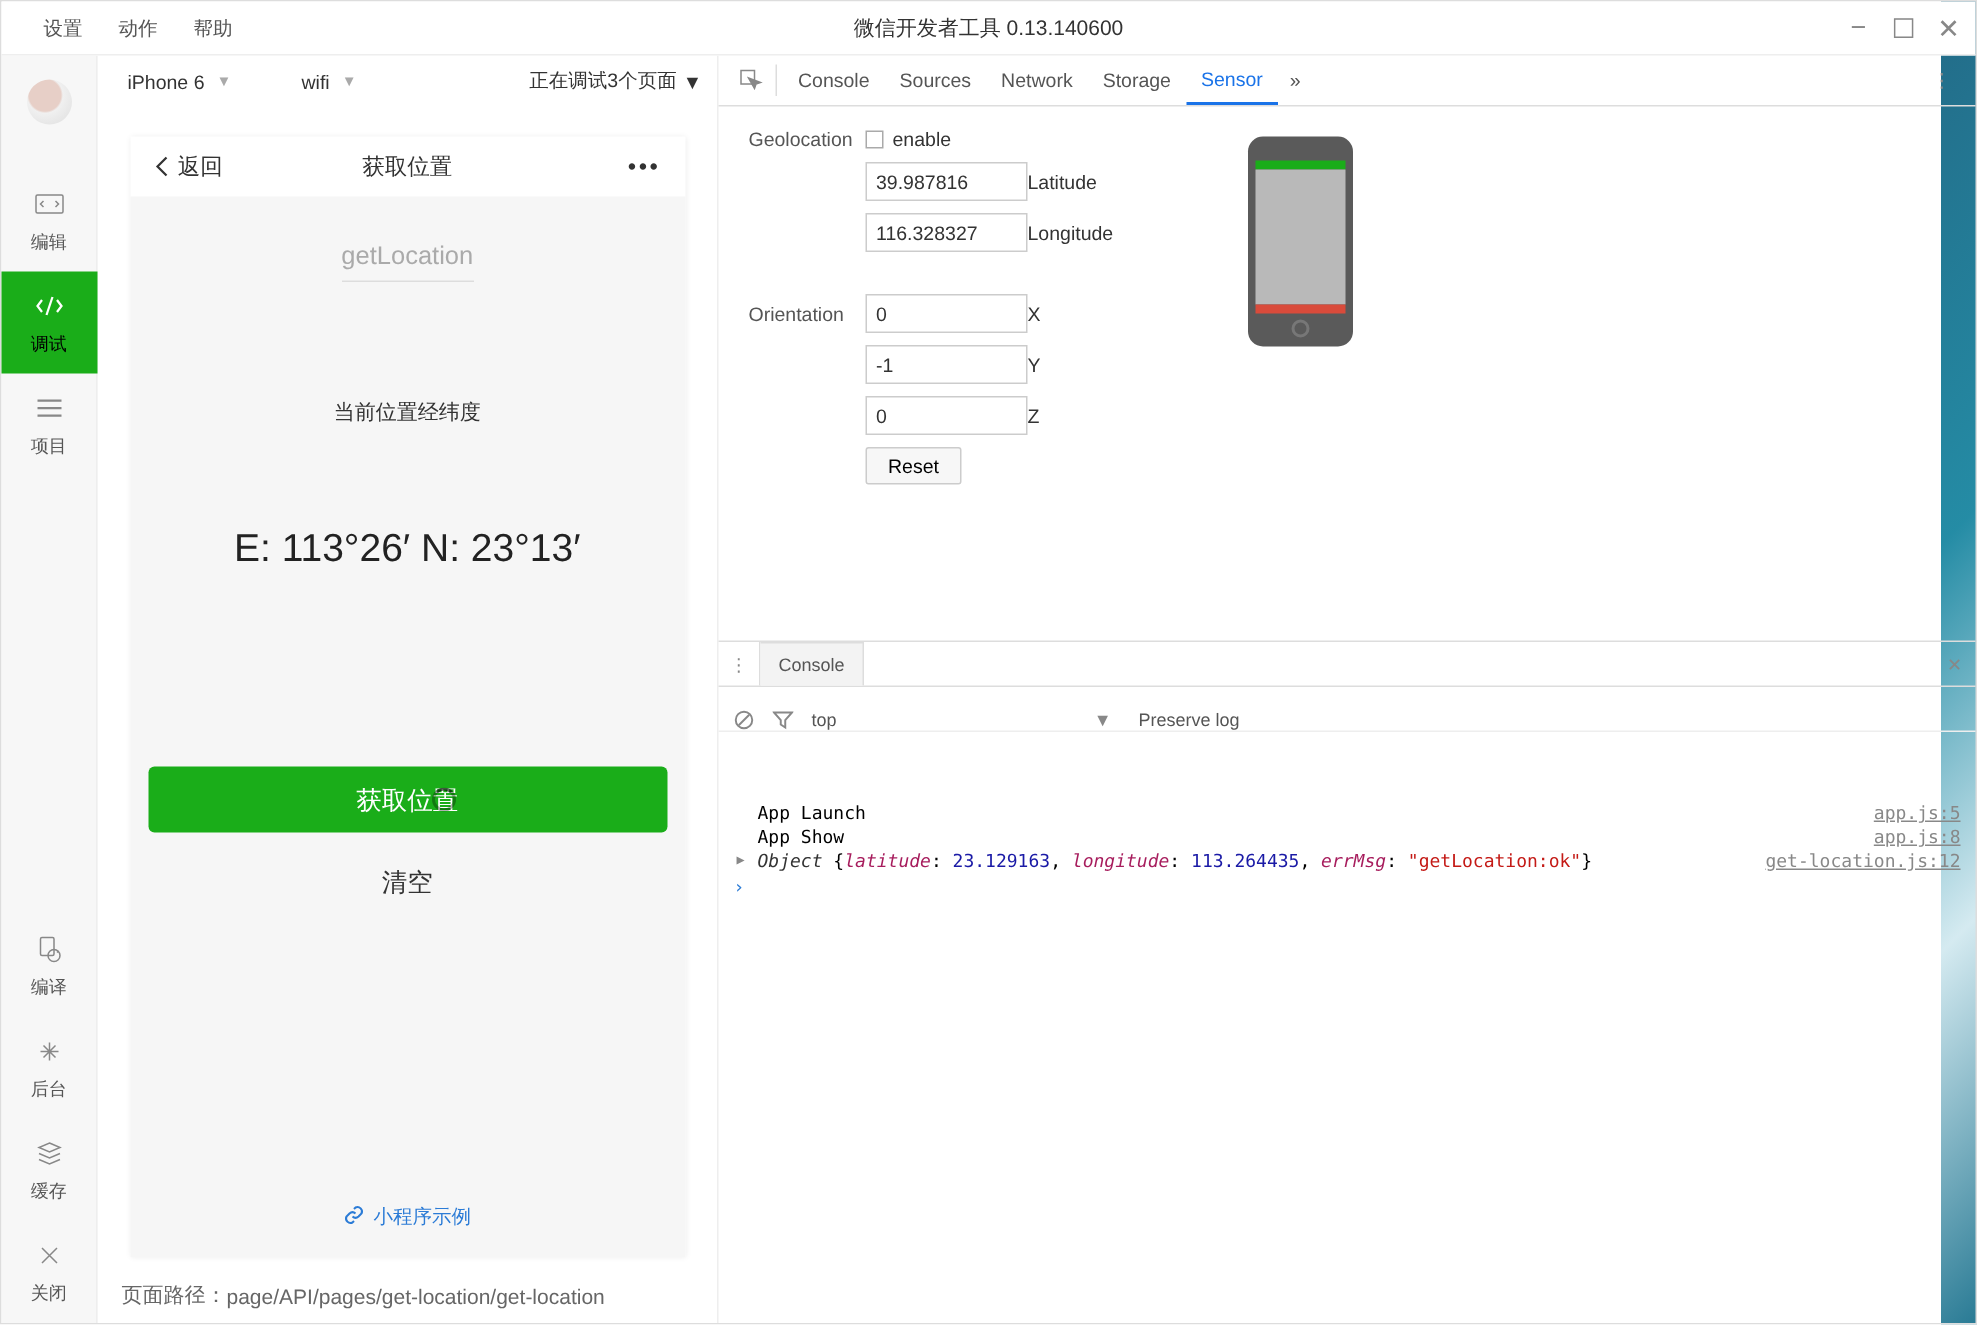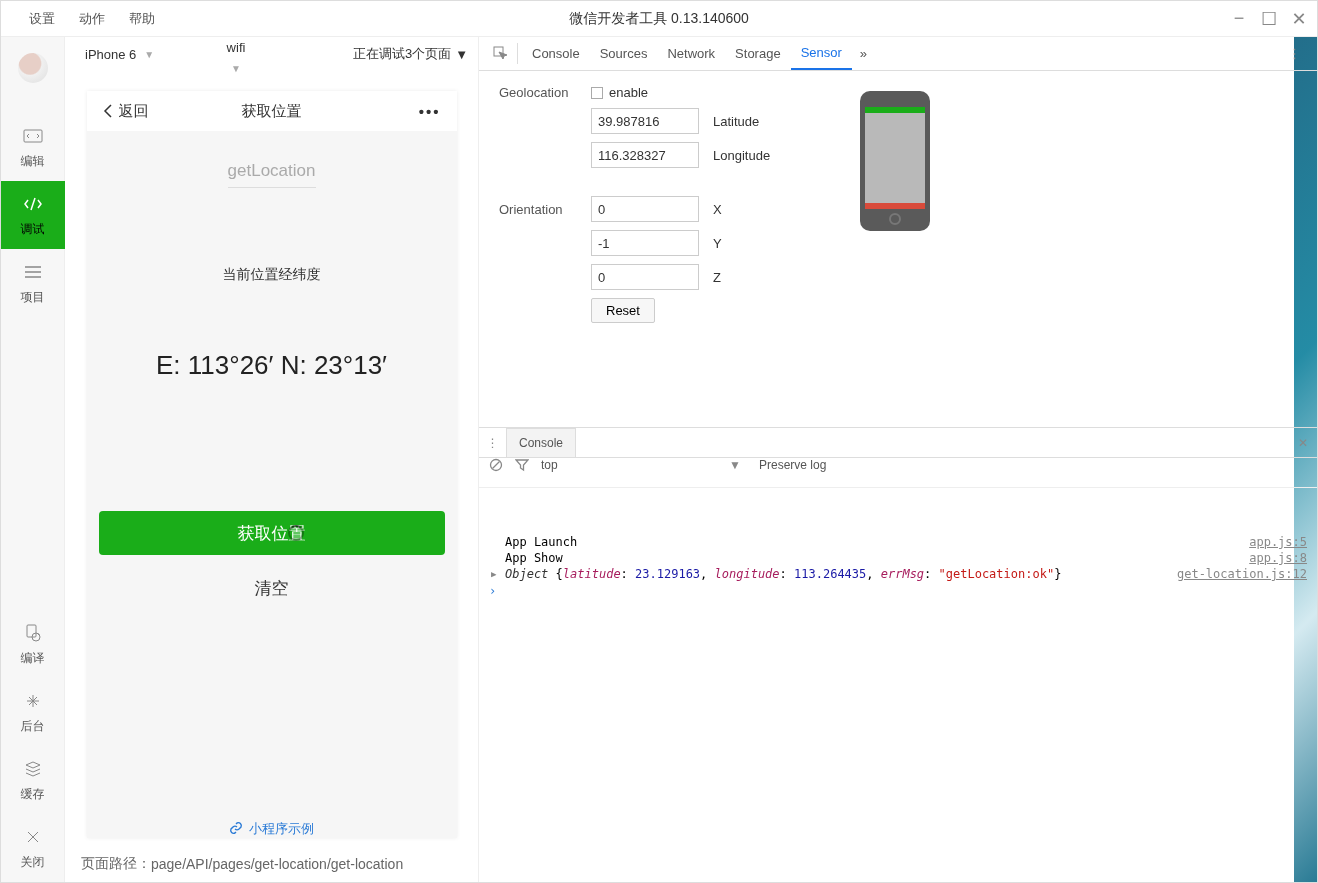--- a/index.html
+++ b/index.html
@@ -24,77 +24,77 @@
     .sidebar .sb-item.active { background: #1aad19; color: #000000; }
     .sidebar .sb-icon { width: 22px; height: 22px; display: inline-flex; align-items: center; justify-content: center; }
     .sidebar .spacer { flex: 1; }
     .sidebar svg { stroke: #888; }
     .sidebar .sb-item.active svg { stroke: #fff; }
 
     
     .center-col { width: 414px; display: flex; flex-direction: column; border-right: 1px solid #eee; }
     .top-toolbar { height: 34px; display: flex; align-items: center; padding: 0 10px; gap: 6px; font-size: 13px; color: #333; }
     .top-toolbar .dd { display: flex; align-items: center; gap: 8px; padding: 0 10px; height: 28px; min-width: 110px; justify-content: flex-start; }
-    .top-toolbar .dd.small { min-width: 90px; flex-direction: column; }
+    .top-toolbar .dd.small { min-width: 90px; }
     .dd .chev { color: #aaa; font-size: 10px; }
     .top-toolbar .debug-text { margin-left: auto; display: flex; align-items: center; gap: 4px; }
 
     
     .sim { flex: 1; padding: 20px 8px 8px 8px; display: flex; flex-direction: column; justify-content: center; }
     .sim-frame { flex: 1; background: #fff; box-shadow: 0 0 4px rgba(0,0,0,0.08); margin: 0 auto; width: 370px; display: flex; flex-direction: column; }
     .sim-nav { height: 40px; display: flex; align-items: center; padding: 0 16px; position: relative; font-size: 15px; color: #333; }
     .sim-nav .back { display: flex; align-items: center; gap: 6px; color: #333; font-size: 15px; }
     .sim-nav .back svg { stroke: #333; }
     .sim-nav .title { position: absolute; left: 50%; transform: translateX(-50%); }
     .sim-nav .dots { position: absolute; right: 16px; letter-spacing: 2px; font-weight: bold; }
     .sim-body { flex: 1; background: #f6f6f6; display: flex; flex-direction: column; align-items: center; padding-top: 30px; }
     .sim-body .subhead { color: #aaa; font-size: 17px; }
     .sim-body .underline { width: 88px; height: 1px; background: #ddd; margin-top: 6px; }
     .sim-body .label2 { margin-top: 78px; font-size: 14px; color: #333; }
     .sim-body .coords { margin-top: 66px; font-size: 26px; color: #222; }
     .sim-body .btn-primary { margin-top: 130px; width: 346px; height: 44px; background: #1aad19; color: #fff; display: flex; align-items: center; justify-content: center; font-size: 17px; border-radius: 4px; position: relative; }
     .sim-body .btn-primary .spinner { position: absolute; width: 16px; height: 16px; border: 2px solid rgba(0,0,0,0.3); border-top-color: rgba(0,0,0,0.6); border-radius: 50%; left: 50%; margin-left: 16px; }
     .sim-body .btn-clear { margin-top: 22px; font-size: 17px; color: #333; }
-    .sim-body .demo-link { margin-top: auto; color: #2b7bd6; font-size: 13px; display: flex; align-items: center; gap: 6px; }
+    .sim-body .demo-link { margin-top: auto; margin-bottom: 18px; color: #2b7bd6; font-size: 13px; display: flex; align-items: center; gap: 6px; }
     .footer-path { height: 36px; display: flex; align-items: center; padding: 0 16px; color: #666; border-top: 0; font-size: 14px; }
 
     
     .devtools { flex: 1; display: flex; flex-direction: column; min-width: 0; }
     .dt-tabs { height: 34px; border-bottom: 1px solid #ddd; display: flex; align-items: stretch; padding: 0 10px; gap: 0; color: #555; font-size: 13px; }
     .dt-tabs .picker { width: 24px; display: flex; align-items: center; justify-content: center; color: #888; }
     .dt-tabs .tab { padding: 0 10px; display: flex; align-items: center; cursor: default; }
     .dt-tabs .tab.active { color: #1a73e8; border-bottom: 2px solid #1a73e8; }
     .dt-tabs .more { padding: 0 8px; display: flex; align-items: center; }
     .dt-tabs .spacer { flex: 1; }
     .dt-tabs .menu-dots { padding: 0 6px; display: flex; align-items: center; color: #888; }
 
     
     .sensor { flex: 0 0 356px; padding: 14px 20px; font-size: 13px; color: #333; display: flex; flex-direction: column; overflow: auto; }
-    .sensor .row { display: flex; align-items: center; margin-bottom: 8px; gap: 14px; }
+    .sensor .row { display: flex; align-items: center; margin-bottom: 8px; gap: 0; }
     .sensor .row .lbl { width: 78px; text-align: left; color: #555; }
     .sensor .row .sub { width: 78px; }
     .sensor input[type=text] { border: 1px solid #ccc; height: 26px; width: 108px; padding: 0 6px; font-size: 13px; color: #333; }
     .sensor .after { color: #333; }
     .sensor .cb { width: 12px; height: 12px; border: 1px solid #aaa; display: inline-block; margin-right: 6px; }
     .sensor .reset-btn { border: 1px solid #ccc; background: #f7f7f7; padding: 4px 14px; border-radius: 2px; font-size: 13px; }
     .sensor-layout { display: flex; gap: 90px; }
     .phone-mock { width: 70px; height: 140px; background: #5a5a5a; border-radius: 10px; padding: 16px 5px 24px 5px; position: relative; margin-top: 6px; }
     .phone-mock .topbar { height: 6px; background: #1aad19; }
     .phone-mock .screen { height: 90px; background: #b9b9b9; }
     .phone-mock .bottombar { height: 6px; background: #d94b3b; }
     .phone-mock .home { position: absolute; bottom: 6px; left: 50%; transform: translateX(-50%); width: 12px; height: 12px; border: 2px solid #777; border-radius: 50%; }
 
     
     .console-drawer { flex: 1; display: flex; flex-direction: column; border-top: 1px solid #ddd; min-height: 0; }
     .cd-tabbar { height: 30px; display: flex; align-items: stretch; border-bottom: 1px solid #ddd; font-size: 12px; color: #555; }
     .cd-tabbar .kebab { width: 28px; display: flex; align-items: center; justify-content: center; color: #888; border-right: 1px solid #ddd; }
     .cd-tabbar .ctab { padding: 0 12px; display: flex; align-items: center; border-right: 1px solid #ddd; border-top: 1px solid #ddd; background: #f3f3f3; }
     .cd-tabbar .spacer { flex: 1; }
     .cd-tabbar .close { width: 28px; display: flex; align-items: center; justify-content: center; color: #888; }
-    .cd-toolbar { height: 30px; display: flex; align-items: flex-start; border-bottom: 1px solid #eee; padding: 0 10px; gap: 12px; font-size: 12px; color: #555; }
+    .cd-toolbar { height: 30px; display: flex; align-items: flex-end; border-bottom: 1px solid #eee; padding: 0 10px; gap: 12px; font-size: 12px; color: #555; }
     .cd-toolbar .icn { color: #888; display: inline-flex; }
     .cd-toolbar .ctx { display: flex; align-items: center; gap: 6px; min-width: 200px; }
     .cd-toolbar .ctx .tri { color: #888; margin-left: auto; }
     .cd-toolbar .plog { display: flex; align-items: center; gap: 6px; }
     .console-body { flex: 1; overflow: auto; font-family: Menlo, Consolas, monospace; font-size: 12px; padding: 4px 0; margin-top: 42px; }
     .log-line { display: flex; padding: 1px 10px 1px 26px; position: relative; }
     .log-line .msg { flex: 1; white-space: pre; }
     .log-line .src { color: #888; text-decoration: underline; text-align: right; }
     .log-line .caret { position: absolute; left: 12px; color: #888; font-size: 9px; top: 3px; }
     .k-key { color: #a71d5d; font-style: italic; }

